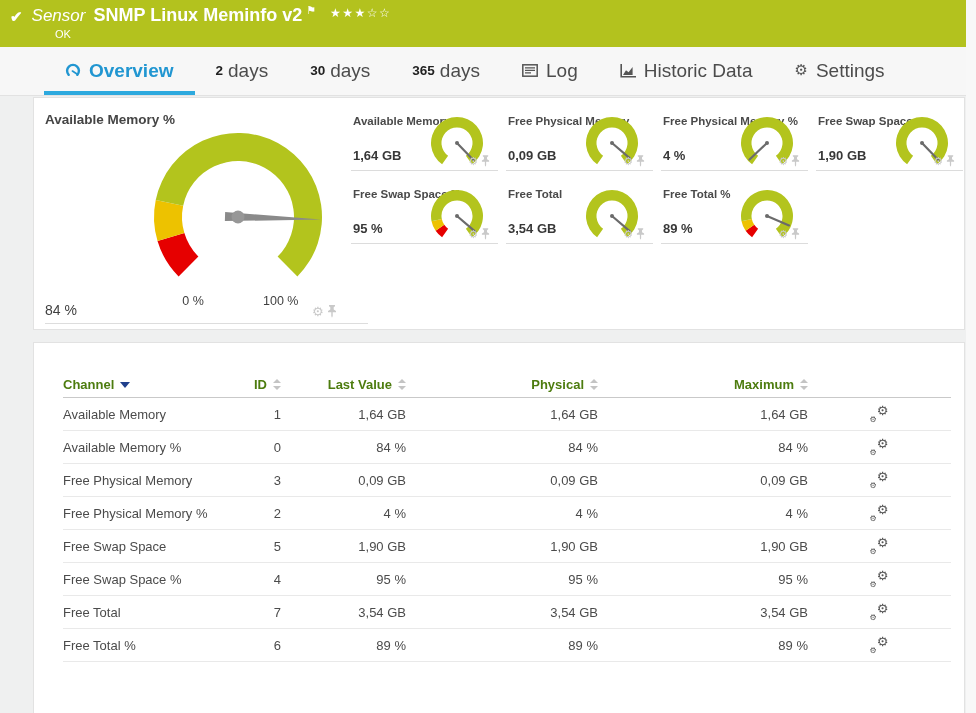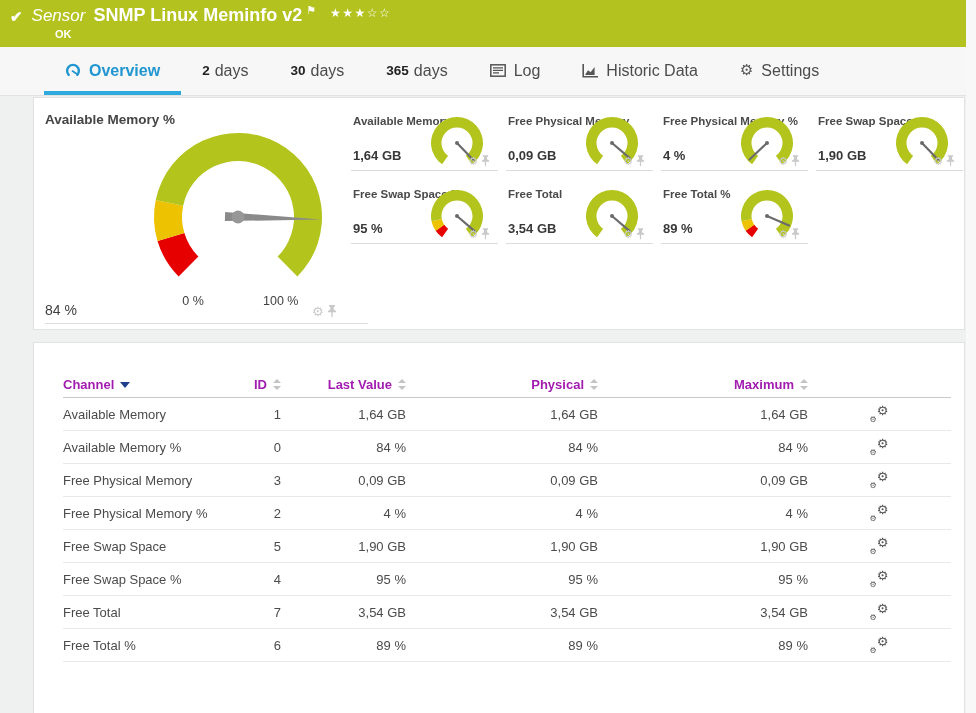--- a/index.html
+++ b/index.html
@@ -8,31 +8,31 @@
   .right-gutter{position:absolute;right:0;top:0;width:10px;height:100%;background:#f8f8f8}
 
   
   .topbar{position:absolute;left:0;top:0;width:966px;height:47px;background:#b3c21e;color:#fff}
   .topbar-line{position:absolute;left:10px;top:4px;display:flex;align-items:flex-start}
   .check-glyph{font-size:15px;font-weight:bold;margin-top:4px}
   .kind{font-style:italic;font-size:17px;margin-left:9px;margin-top:2px}
   .sensor-title{font-weight:bold;font-size:18px;margin-left:8px;margin-top:1px}
   .flag-glyph{font-size:11px;margin-left:4px;margin-top:0}
   .stars{font-size:12px;margin-left:14px;margin-top:2px;letter-spacing:1.5px}
-  .status-ok{position:absolute;left:55px;top:28px;font-size:11px;font-weight:bold}
+  .status-ok{position:absolute;left:55px;top:28px;font-size:11px;font-weight:normal}
 
   
   .tabbar{position:absolute;left:0;top:47px;width:966px;height:49px;background:#f7f7f7;
           border-bottom:1px solid #e2e2e2;display:flex;align-items:stretch;
           padding-left:44px;box-sizing:border-box}
   .tab{display:flex;align-items:center;padding:3px 21px 0 21px;border-bottom:4px solid transparent;
        cursor:pointer;white-space:nowrap}
   .tab .tab-icon{margin-right:8px;display:inline-flex;color:#555;line-height:0}
   .tab-num{color:#222;margin-right:5px;font-weight:bold;font-size:13.5px}
-  .tab-label{color:#4c4c4c;font-size:16px}
+  .tab-label{color:#4c4c4c;font-size:19px}
   .tab.active{border-bottom-color:#2da9de}
   .tab.active .tab-label{color:#2196d1;font-weight:bold}
   .tab.active .tab-icon{color:#2196d1}
 
   
   .panel{position:absolute;background:#fff;border:1px solid #e2e2e2;box-sizing:border-box}
   #panel-gauges{left:33px;top:97px;width:932px;height:233px}
   #panel-table{left:33px;top:342px;width:932px;height:372px;border-bottom:none}
 
   
@@ -56,21 +56,21 @@
   .mini-cell{position:relative;border-bottom:1px solid #dcdcdc}
   .mini-title{position:absolute;left:2px;top:2px;font-size:11.5px;font-weight:bold;color:#4a4a4a;white-space:nowrap}
   .mini-svg{position:absolute;right:12px;top:2px}
   .mini-value{position:absolute;left:2px;bottom:7px;font-size:13px;font-weight:bold;color:#383838}
   .mini-cell .cell-icons{position:absolute;right:8px;bottom:3px}
   .mini-cell .gear-glyph{font-size:11px}
 
   
   #panel-table table{margin:28px 0 0 29px;border-collapse:collapse;table-layout:fixed;width:888px}
   th,td{padding:0;font-size:13px;overflow:hidden;white-space:nowrap}
-  thead th{color:#a21caf;font-weight:bold;height:26px;border-bottom:1px solid #c9c9c9;vertical-align:middle;cursor:pointer}
+  thead th{color:#4d7c0f;font-weight:bold;height:26px;border-bottom:1px solid #c9c9c9;vertical-align:middle;cursor:pointer}
   tbody td{height:32px;border-bottom:1px solid #e9e9e9;color:#4b4b4b;vertical-align:middle}
   .al{text-align:left}.ar{text-align:right}.ac{text-align:center}
   .sort-both{display:inline-block;width:8px;height:11px;position:relative;margin-left:6px;vertical-align:-1px}
   .sort-both::before{content:"";position:absolute;top:0;left:0;border-left:4px solid transparent;
                      border-right:4px solid transparent;border-bottom:4px solid #c4c4c4}
   .sort-both::after{content:"";position:absolute;bottom:0;left:0;border-left:4px solid transparent;
                     border-right:4px solid transparent;border-top:4px solid #c4c4c4}
   .sort-desc{display:inline-block;margin-left:6px;border-left:5px solid transparent;
              border-right:5px solid transparent;border-top:6px solid #20408c;vertical-align:1px}
   .editicon{position:relative;display:inline-block;color:#555;width:18px;height:16px;cursor:pointer}

